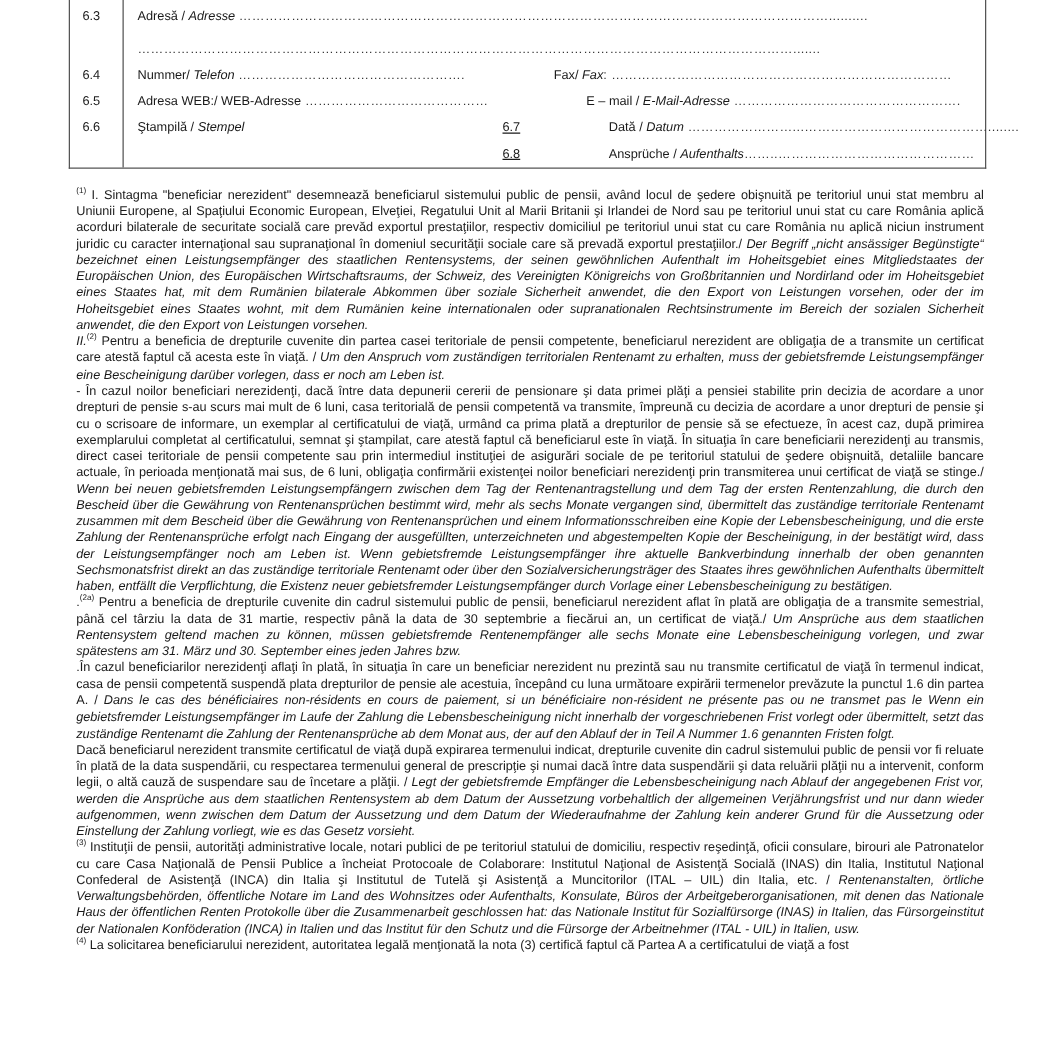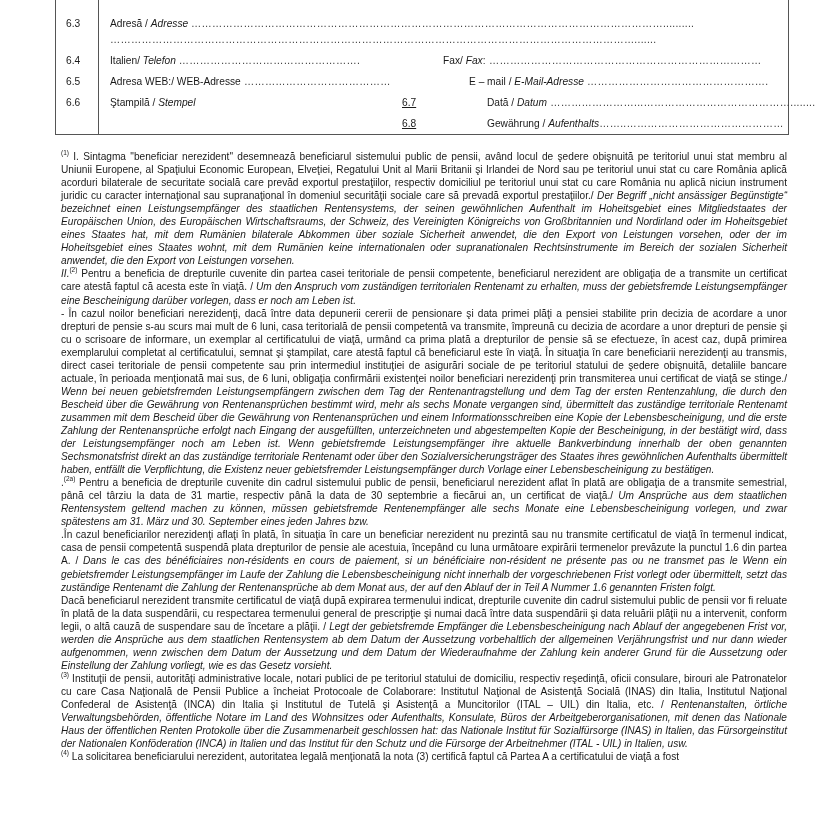--- a/index.html
+++ b/index.html
@@ -32,38 +32,38 @@
     .notes p { margin: 0; }
     .notes sup { font-size: 6.5px; vertical-align: top; line-height: 8px; position: relative; top: -1px; }
     .notes em { }
   </style>
 </head>
 <body>
 
 <div class="form-table">
   <div class="num-col-divider"></div>
 
-  <div class="frow" style="top:18px">
+  <div class="frow" style="top:8px">
     <span class="num">6.3</span>
     <span class="lbl">
       <span>Adresă / </span><i>Adresse</i>
       <span class="dots">………………………………………………………………………………………………………………………..........</span>
     </span>
   </div>
 
   <div class="frow" style="top:34px">
     <span class="lbl">
       <span class="dots">…………………………………………………………………………………………………………………………………….......</span>
     </span>
   </div>
 
   <div class="frow" style="top:55px">
     <span class="num">6.4</span>
     <span class="lbl">
-      <span>Italien/ </span><i>Telefon</i>
+      <span>Nummer/ </span><i>Telefon</i>
       <span class="dots">…………………………………………….</span>
     </span>
     <span class="lbl2" style="left:346px">
       <span>Fax/ </span><i>Fax</i><span class="dots">: ……………………………………………………………………</span>
     </span>
   </div>
 
   <div class="frow" style="top:76px">
     <span class="num">6.5</span>
     <span class="lbl">
@@ -81,21 +81,21 @@
     </span>
     <span class="sub-num">6.7</span>
     <span class="lbl2" style="left:390px">
       <span>Dată / </span><i>Datum</i><span class="dots"> ……………………...……………………………………........</span>
     </span>
   </div>
 
   <div class="frow" style="top:118px">
     <span class="sub-num">6.8</span>
     <span class="lbl2" style="left:390px">
-      <span>Gewährung / </span><i>Aufenthalts</i><span class="dots">……..………………………………………</span>
+      <span>Ansprüche / </span><i>Aufenthalts</i><span class="dots">……..………………………………………</span>
     </span>
   </div>
 </div>
 
 <div class="notes">
   <p>
     <sup>(1)</sup><span> I. Sintagma "beneficiar nerezident" desemnează beneficiarul sistemului public de pensii, având locul de şedere obişnuită pe teritoriul unui stat membru al Uniunii Europene, al Spaţiului Economic European, Elveţiei, Regatului Unit al Marii Britanii şi Irlandei de Nord sau pe teritoriul unui stat cu care România aplică acorduri bilaterale de securitate socială care prevăd exportul prestaţiilor, respectiv domiciliul pe teritoriul unui stat cu care România nu aplică niciun instrument juridic cu caracter internaţional sau supranaţional în domeniul securităţii sociale care să prevadă exportul prestaţiilor./ </span><em>Der Begriff „nicht ansässiger Begünstigte“ bezeichnet einen Leistungsempfänger des staatlichen Rentensystems, der seinen gewöhnlichen Aufenthalt im Hoheitsgebiet eines Mitgliedstaates der Europäischen Union, des Europäischen Wirtschaftsraums, der Schweiz, des Vereinigten Königreichs von Großbritannien und Nordirland oder im Hoheitsgebiet eines Staates hat, mit dem Rumänien bilaterale Abkommen über soziale Sicherheit anwendet, die den Export von Leistungen vorsehen, oder der im Hoheitsgebiet eines Staates wohnt, mit dem Rumänien keine internationalen oder supranationalen Rechtsinstrumente im Bereich der sozialen Sicherheit anwendet, die den Export von Leistungen vorsehen.</em>
   </p>
   <p>
     <em>II.</em><sup>(2)</sup><span> Pentru a beneficia de drepturile cuvenite din partea casei teritoriale de pensii competente, beneficiarul nerezident are obligaţia de a transmite un certificat care atestă faptul că acesta este în viaţă. / </span><em>Um den Anspruch vom zuständigen territorialen Rentenamt zu erhalten, muss der gebietsfremde Leistungsempfänger eine Bescheinigung darüber vorlegen, dass er noch am Leben ist.</em>

